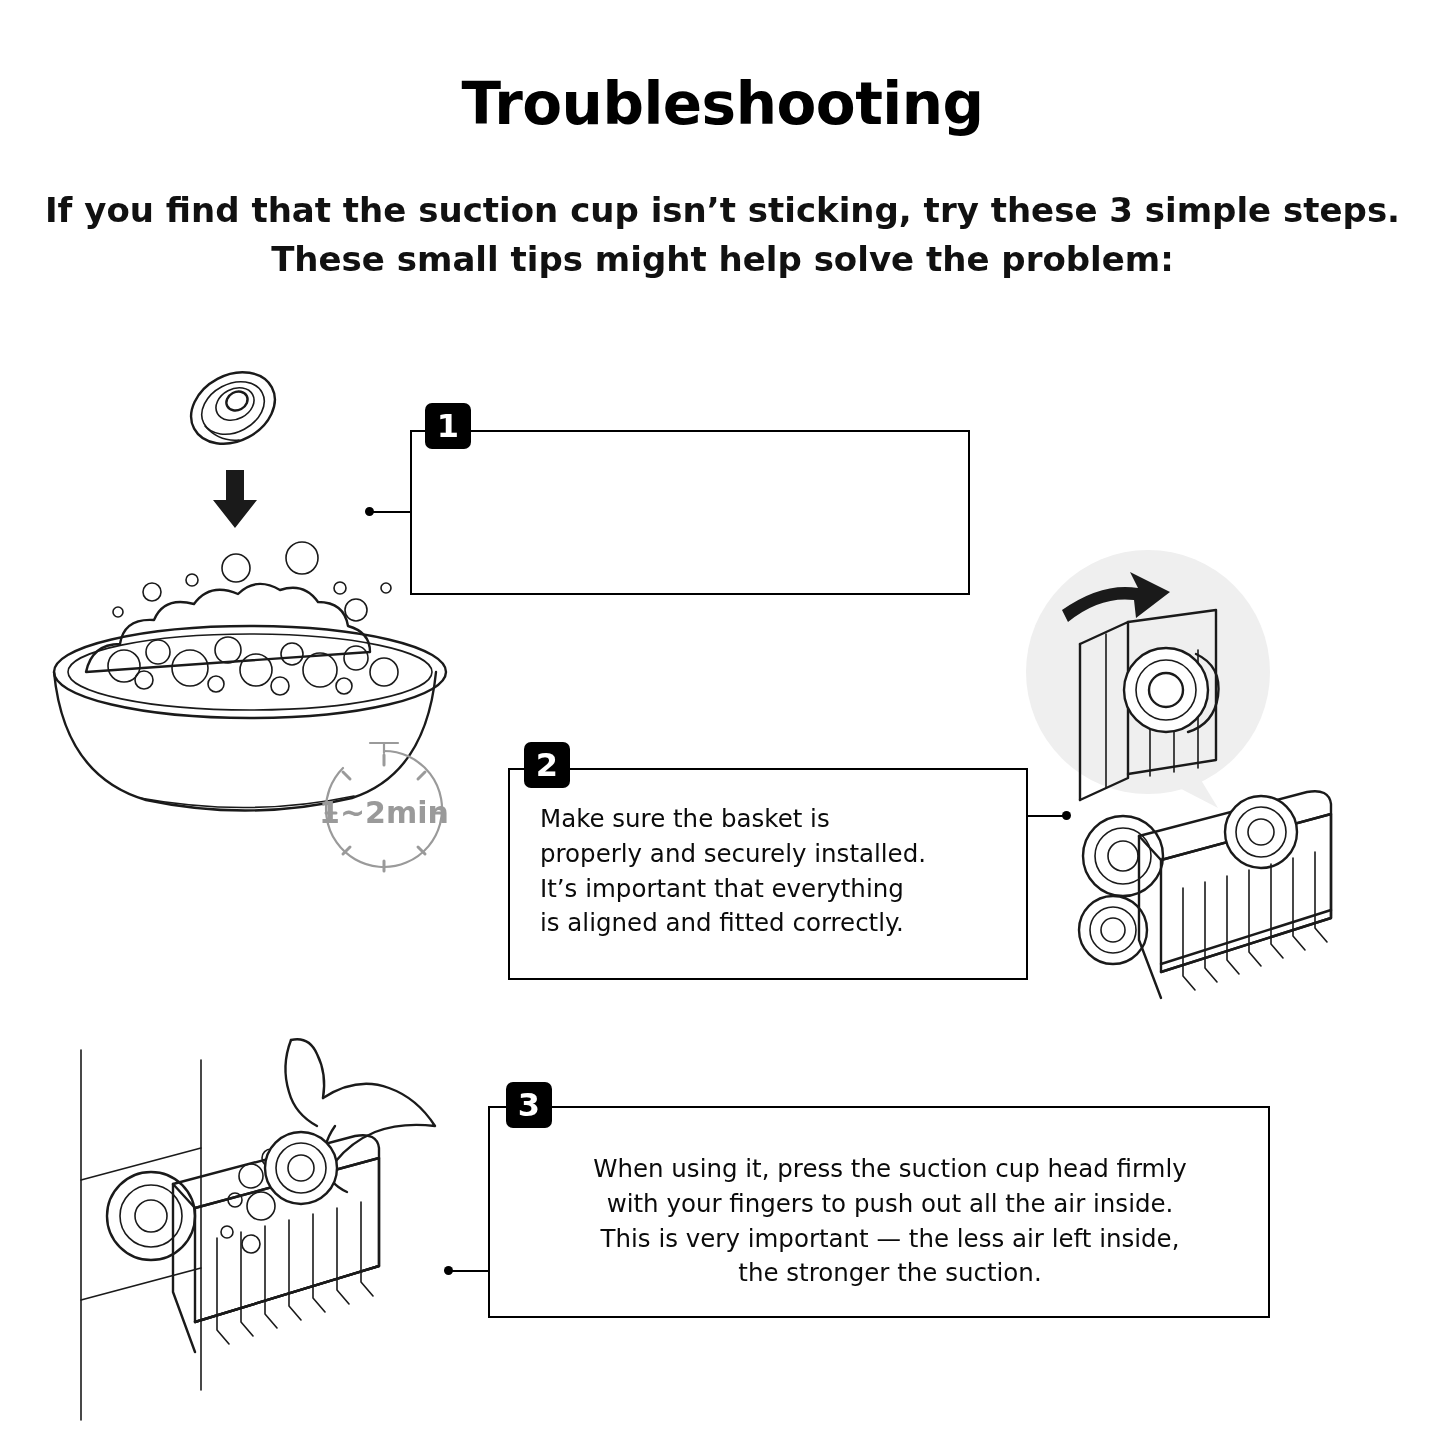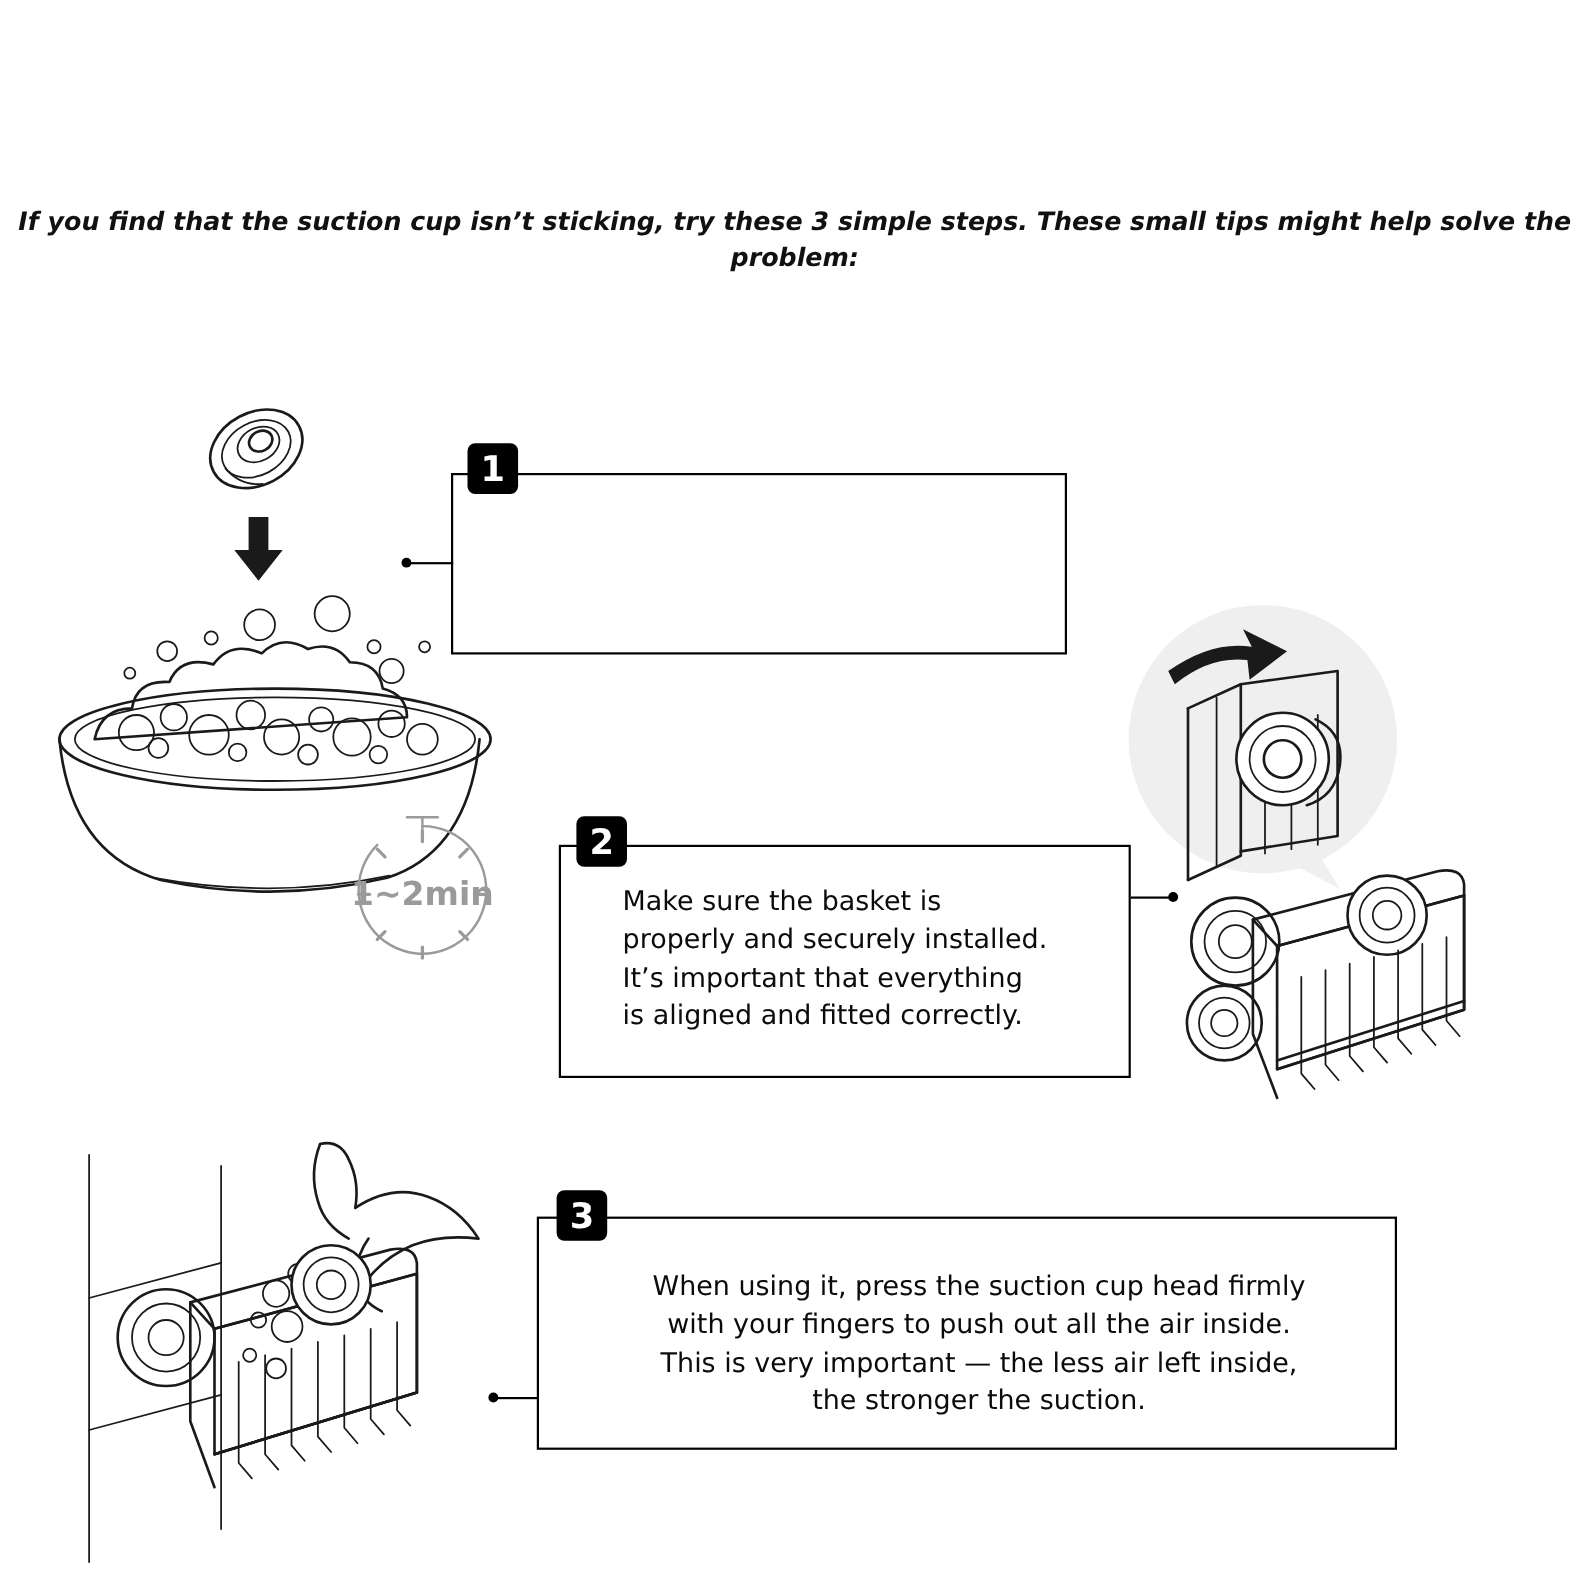--- a/index.html
+++ b/index.html
@@ -30,25 +30,24 @@
     font-size: 58px;
     font-weight: bold;
     letter-spacing: -0.5px;
   }
   .subtitle {
     position: absolute;
     top: 186px;
     left: 0;
     width: 100%;
     text-align: center;
-    font-size: 23px;
+    font-size: 34px;
     font-weight: 600;
     line-height: 1.45;
     color: #111;
-    font-style: italic;
   }
 
   
   .callout {
     position: absolute;
     border: 2px solid #000;
     background: #fff;
     box-sizing: border-box;
   }
   .badge {
@@ -101,20 +100,21 @@
     font-weight: bold;
     fill: #9a9a9a;
   }
   .bubble-bg { fill: #efefef; }
 </style>
 </head>
 <body>
 
 <div class="page">
 
+  <div class="title">Troubleshooting</div>
   <div class="subtitle">If you find that the suction cup isn’t sticking, try these 3 simple steps.
 These small tips might help solve the problem:</div>
 
   <div class="art" style="left:185px; top:360px; width:110px; height:100px;">
     <svg viewBox="0 0 110 100" width="110" height="100">
       <ellipse cx="48" cy="48" rx="44" ry="33" transform="rotate(-28 48 48)" class="ln fill-w"></ellipse>
       <ellipse cx="48" cy="48" rx="33" ry="24" transform="rotate(-28 48 48)" class="ln-t"></ellipse>
       <ellipse cx="50" cy="44" rx="20" ry="15" transform="rotate(-28 50 44)" class="ln-t"></ellipse>
       <ellipse cx="52" cy="41" rx="11" ry="9" transform="rotate(-28 52 41)" class="ln fill-w"></ellipse>
       <path class="ln-t" d="M20 66 q14 16 34 14"></path>
@@ -183,21 +183,21 @@
     </svg>
   </div>
 
   <div class="callout" style="left:410px; top:430px; width:560px; height:165px;"></div>
   <div class="badge" style="left:425px; top:403px;">1</div>
   <div class="leader" style="left:372px; top:511px; width:40px;"></div>
   <div class="leaderDot" style="left:365px; top:507px;"></div>
 
   <div class="callout" style="left:508px; top:768px; width:520px; height:212px;"></div>
   <div class="badge" style="left:524px; top:742px;">2</div>
-  <div class="calloutText" style="left:566px; top:802px; width:480px;">Make sure the basket is
+  <div class="calloutText" style="left:540px; top:802px; width:480px;">Make sure the basket is
 properly and securely installed.
 It’s important that everything
 is aligned and fitted correctly.</div>
   <div class="leader" style="left:1028px; top:815px; width:42px;"></div>
   <div class="leaderDot" style="left:1062px; top:811px;"></div>
 
   <div class="callout" style="left:488px; top:1106px; width:782px; height:212px;"></div>
   <div class="badge" style="left:506px; top:1082px;">3</div>
   <div class="calloutText" style="left:520px; top:1152px; width:740px;text-align:center;">When using it, press the suction cup head firmly
 with your fingers to push out all the air inside.

